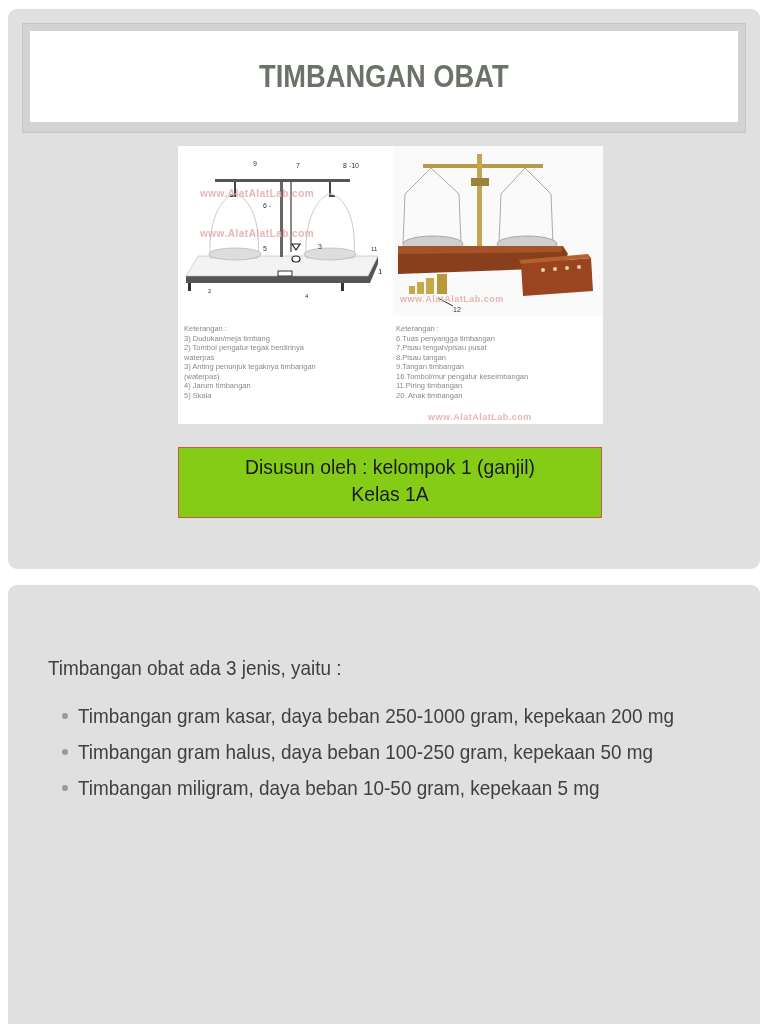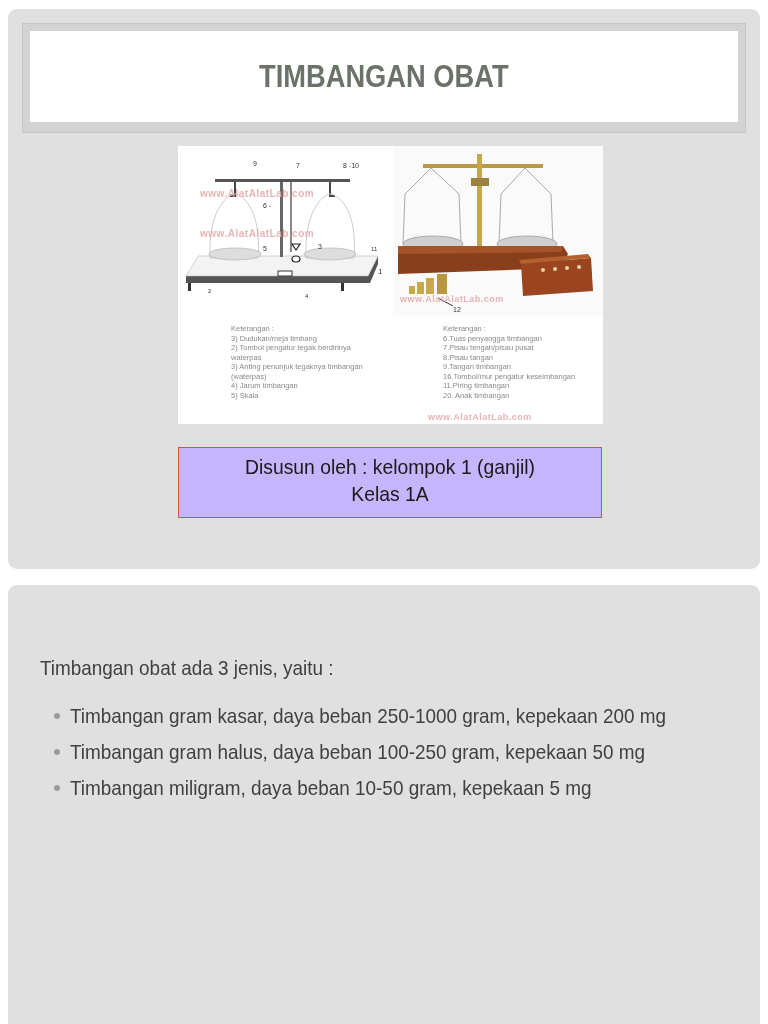--- a/index.html
+++ b/index.html
@@ -35,36 +35,36 @@
     position: absolute; left: 170px; top: 137px; width: 425px; height: 278px;
     background: #ffffff; overflow: hidden;
   }
   .diagram { position: absolute; left: 0; top: 0; width: 215px; height: 170px; }
   .photo { position: absolute; left: 215px; top: 0; width: 210px; height: 170px; }
   .legend {
     position: absolute; font-size: 7.5px; color: #8a8a8a; line-height: 9.5px;
   }
   .legend.left { left: 6px; top: 178px; width: 200px; }
   .legend.right { left: 218px; top: 178px; width: 200px; }
-  .legend div { white-space: nowrap; margin-left: 47px; }
+  .legend div { white-space: nowrap; }
   .watermark {
     position: absolute; font-size: 10px; font-weight: bold; color: #e5a8a8;
     letter-spacing: 0.5px; white-space: nowrap; opacity: 0.85;
   }
 
   .credits {
     position: absolute; left: 170px; top: 438px; width: 424px; height: 71px;
-    background: #c4b5fd; border: 1.5px solid #c9574a; box-sizing: border-box;
+    background: #84cc16; border: 1.5px solid #c9574a; box-sizing: border-box;
     text-align: center; color: #1a1a1a; font-size: 21px; line-height: 27px;
     padding-top: 5px;
   }
   .credits span { display: block; transform: scaleX(0.92); }
 
   .content {
-    position: absolute; left: 32px; top: 65px; width: 700px;
+    position: absolute; left: 40px; top: 65px; width: 700px;
     color: #404040; font-size: 21px;
   }
   .intro { line-height: 36px; transform: scaleX(0.9); transform-origin: left center; white-space: nowrap; }
   .bullets { list-style: none; margin: 12px; padding: 0; }
   .bullets li { position: relative; padding-left: 18px; line-height: 36px; white-space: nowrap; }
   .bullets li .dot {
     position: absolute; left: 2px; top: 15px; width: 6px; height: 6px;
     border-radius: 50%; background: #9a9a9a;
   }
   .bullets li .txt { display: inline-block; transform: scaleX(0.9); transform-origin: left center; }

